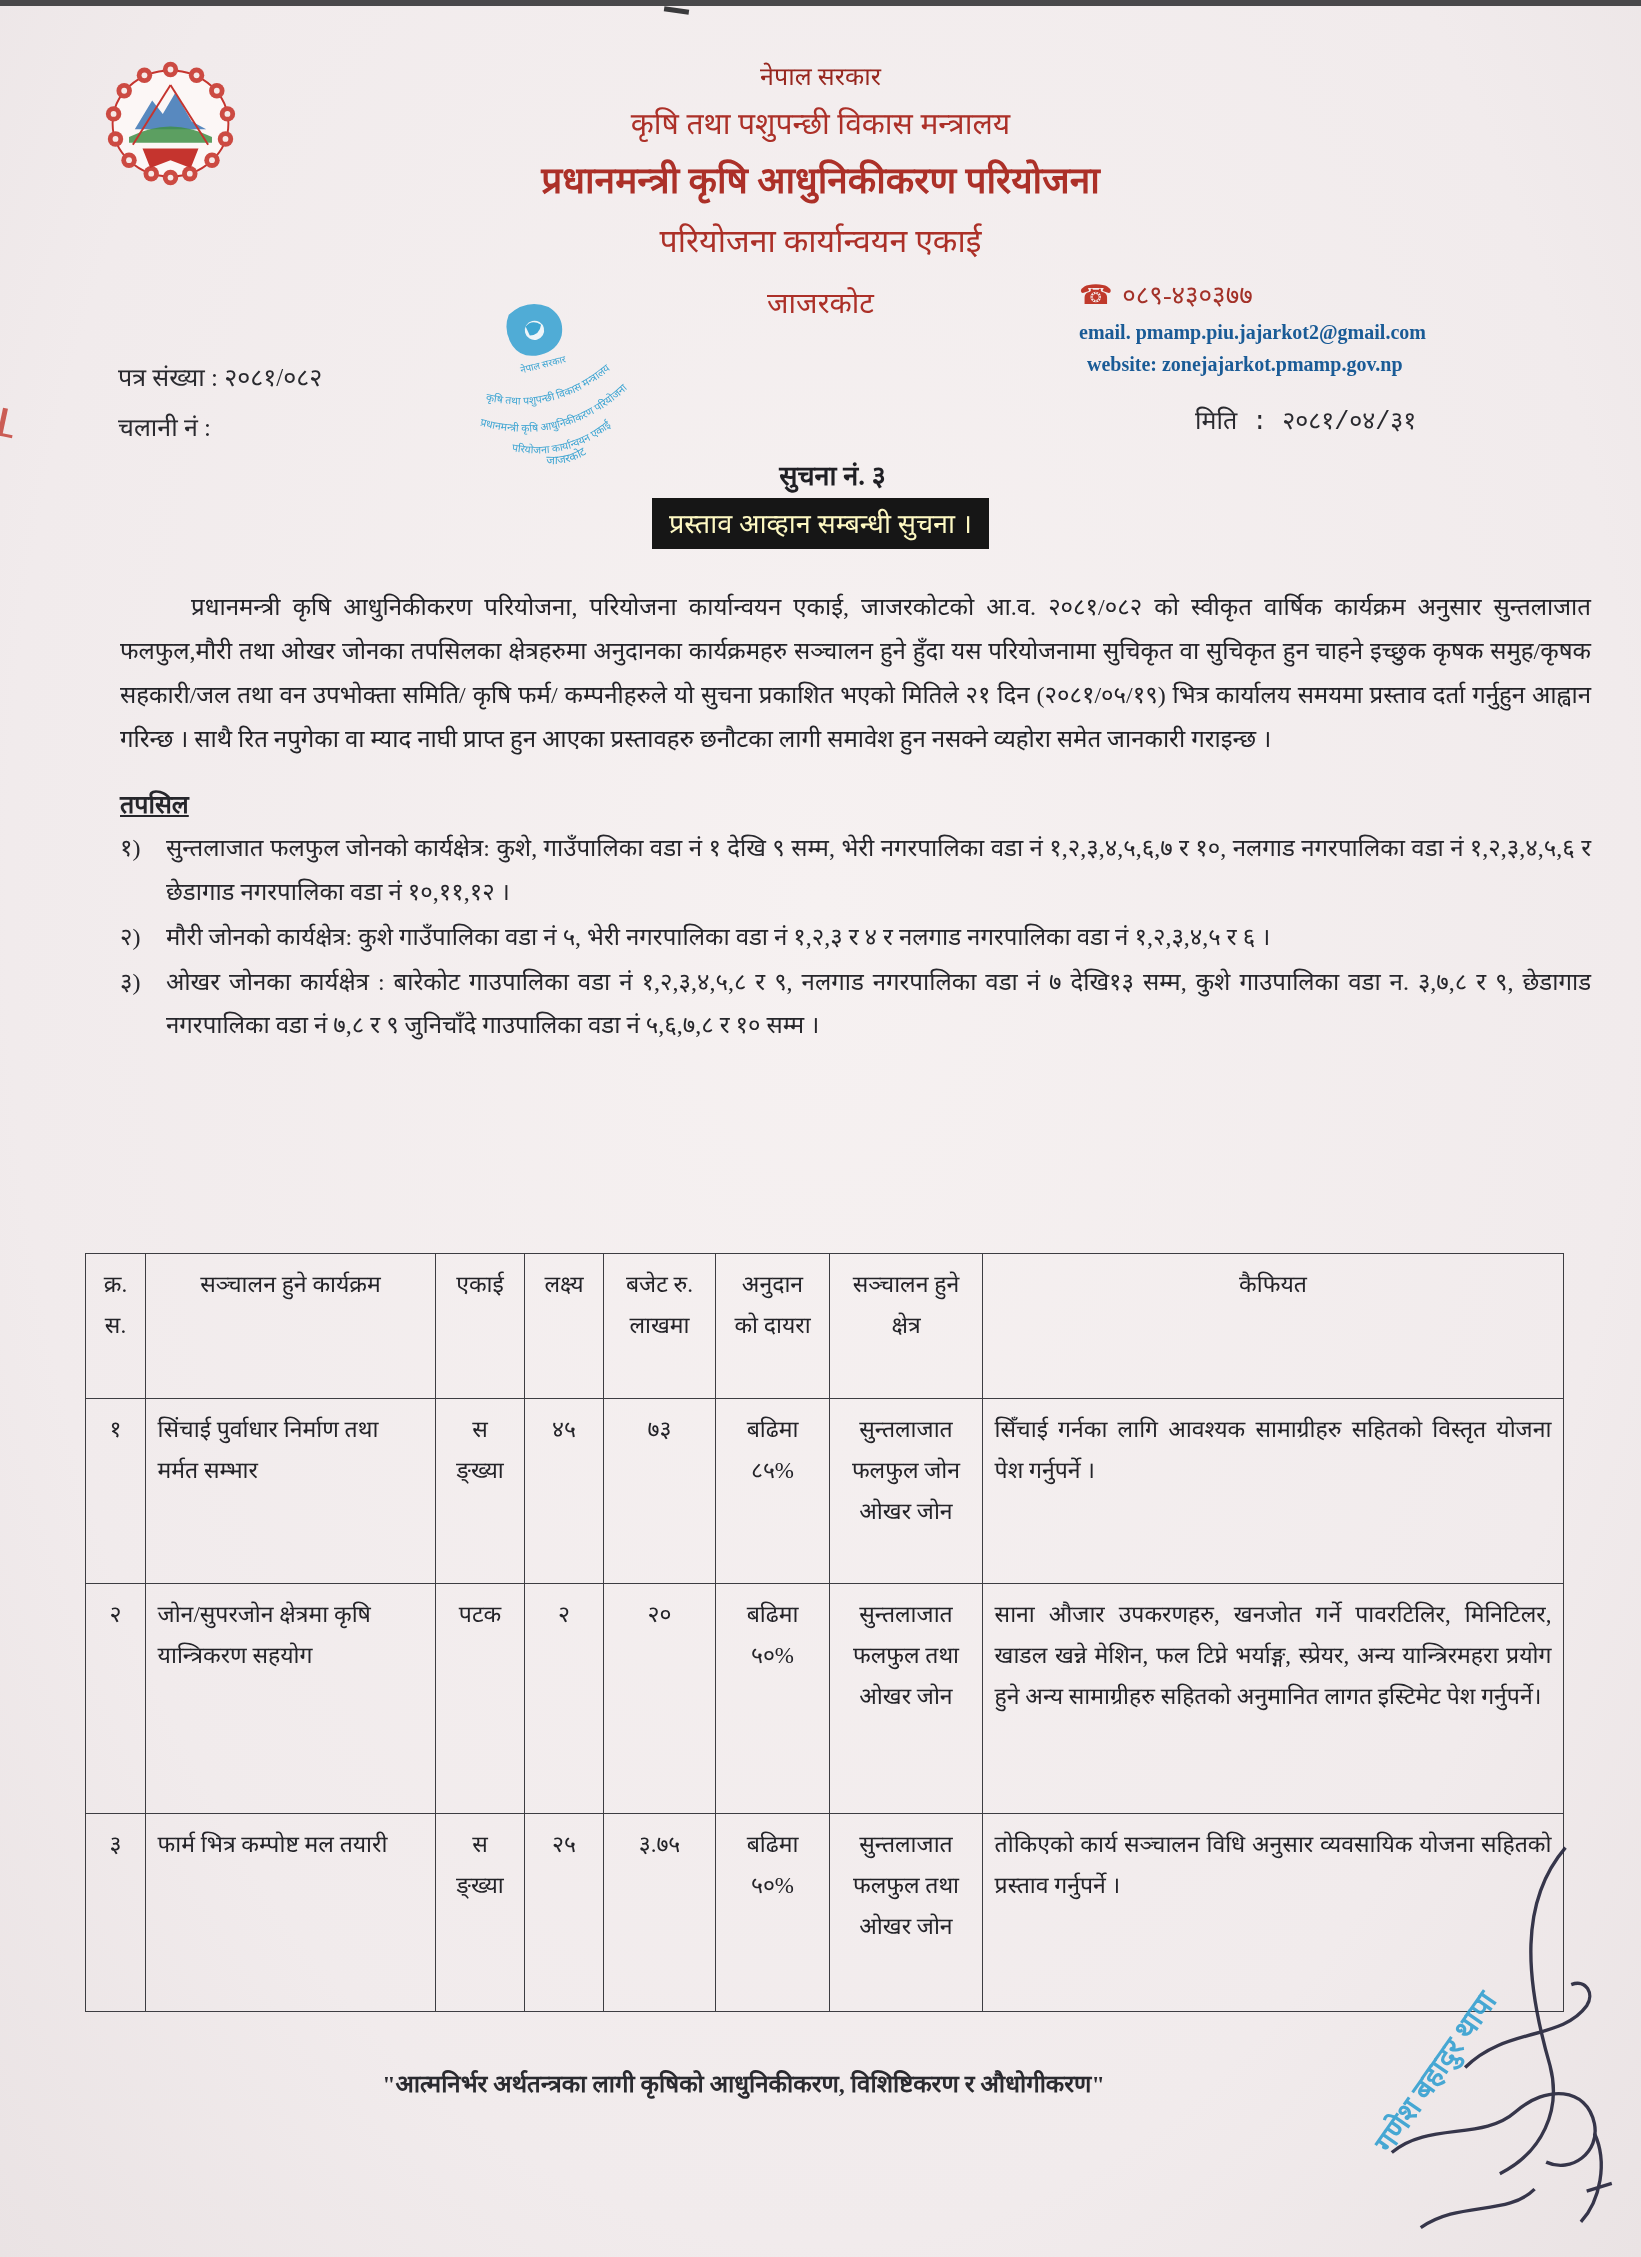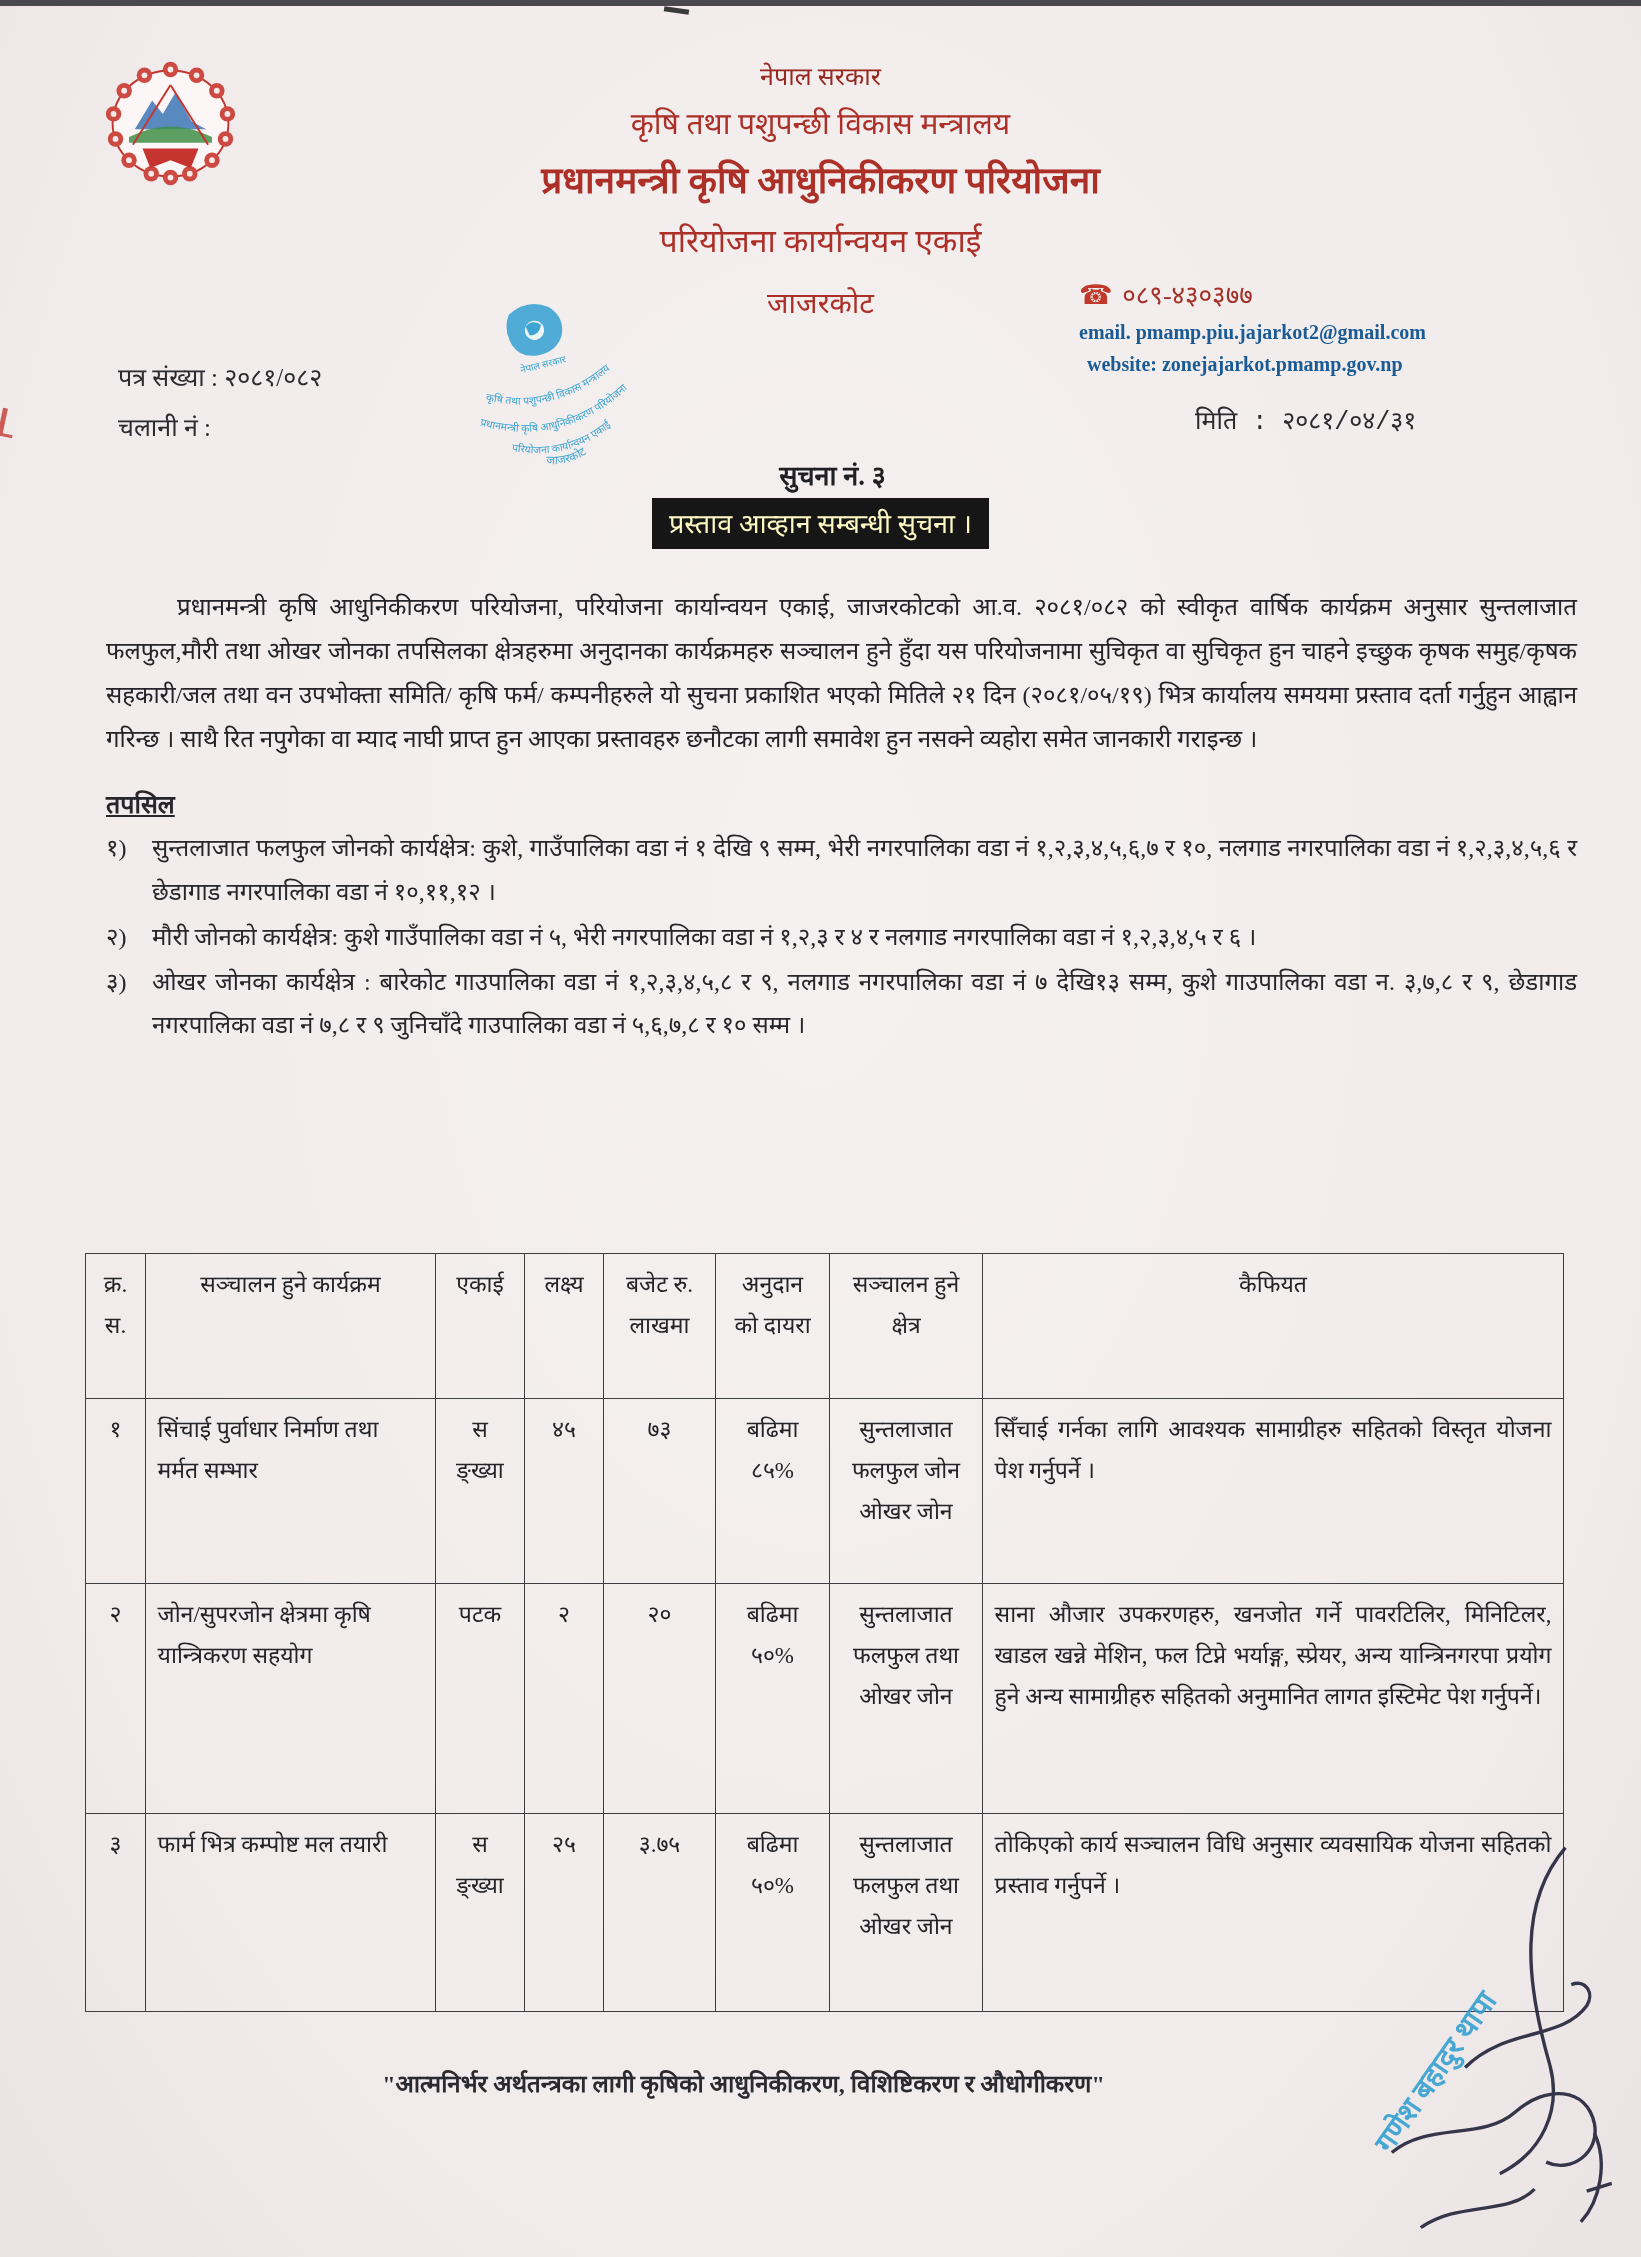--- a/index.html
+++ b/index.html
@@ -35,21 +35,21 @@
   .meta.chalani{left:118px;top:409px;}
   .meta.miti{left:1195px;top:402px;font-family:Liberation Mono, monospace;}
 
   .stamp{position:absolute;left:452px;top:290px;transform:rotate(-14deg);opacity:.92;}
 
   .notice-no{position:absolute;left:12px;top:456px;width:1641px;text-align:center;font-size:27px;font-weight:bold;color:#1f1f24;}
   .notice-box-wrap{position:absolute;left:0;top:498px;width:1641px;text-align:center;}
   .notice-box{display:inline-block;background:#161616;color:#fef9c3;font-size:27px;padding:5.8px 17.4px 8.7px 17.4px;}
 
   
-  .content{position:absolute;left:106px;top:585px;width:1471px;}
+  .content{position:absolute;left:120px;top:585px;width:1471px;}
   .body-par{font-size:24px;line-height:1.84;text-align:justify;text-indent:71px;color:#232328;}
   .tapsil{margin-top:24px;font-size:25px;font-weight:bold;text-decoration:underline;}
   .dlist{margin-top:7.7px;}
   .dlist .li{display:flex;font-size:24px;line-height:1.8;margin-top:1.9px;}
   .dlist .no{width:46px;flex:0 0 46px;}
   .dlist .txt{flex:1;text-align:justify;}
   .dlist .lead{font-weight:normal;}
 
   
   table.main{position:absolute;left:85px;top:1253px;width:1477px;border-collapse:collapse;table-layout:fixed;background:transparent;}
@@ -216,21 +216,21 @@
       <td class="just">सिँचाई गर्नका लागि आवश्यक सामाग्रीहरु सहितको विस्तृत योजना पेश गर्नुपर्ने ।</td>
     </tr>
     <tr class="r1">
       <td class="center">२</td>
       <td>जोन/सुपरजोन क्षेत्रमा कृषि यान्त्रिकरण सहयोग</td>
       <td class="center">पटक</td>
       <td class="center">२</td>
       <td class="center">२०</td>
       <td class="center">बढिमा ५०%</td>
       <td class="center">सुन्तलाजात फलफुल तथा ओखर जोन</td>
-      <td class="just">साना औजार उपकरणहरु, खनजोत गर्ने पावरटिलिर, मिनिटिलर, खाडल खन्ने मेशिन, फल टिप्ने भर्याङ्ग, स्प्रेयर, अन्य यान्त्रिनगरपा प्रयोग हुने अन्य सामाग्रीहरु सहितको अनुमानित लागत इस्टिमेट पेश गर्नुपर्ने।</td>
+      <td class="just">साना औजार उपकरणहरु, खनजोत गर्ने पावरटिलिर, मिनिटिलर, खाडल खन्ने मेशिन, फल टिप्ने भर्याङ्ग, स्प्रेयर, अन्य यान्त्रिरमहरा प्रयोग हुने अन्य सामाग्रीहरु सहितको अनुमानित लागत इस्टिमेट पेश गर्नुपर्ने।</td>
     </tr>
     <tr class="r2">
       <td class="center">३</td>
       <td>फार्म भित्र कम्पोष्ट मल तयारी</td>
       <td class="center">स ङ्ख्या</td>
       <td class="center">२५</td>
       <td class="center">३.७५</td>
       <td class="center">बढिमा ५०%</td>
       <td class="center">सुन्तलाजात फलफुल तथा ओखर जोन</td>
       <td class="just">तोकिएको कार्य सञ्चालन विधि अनुसार व्यवसायिक योजना सहितको प्रस्ताव गर्नुपर्ने ।</td>

